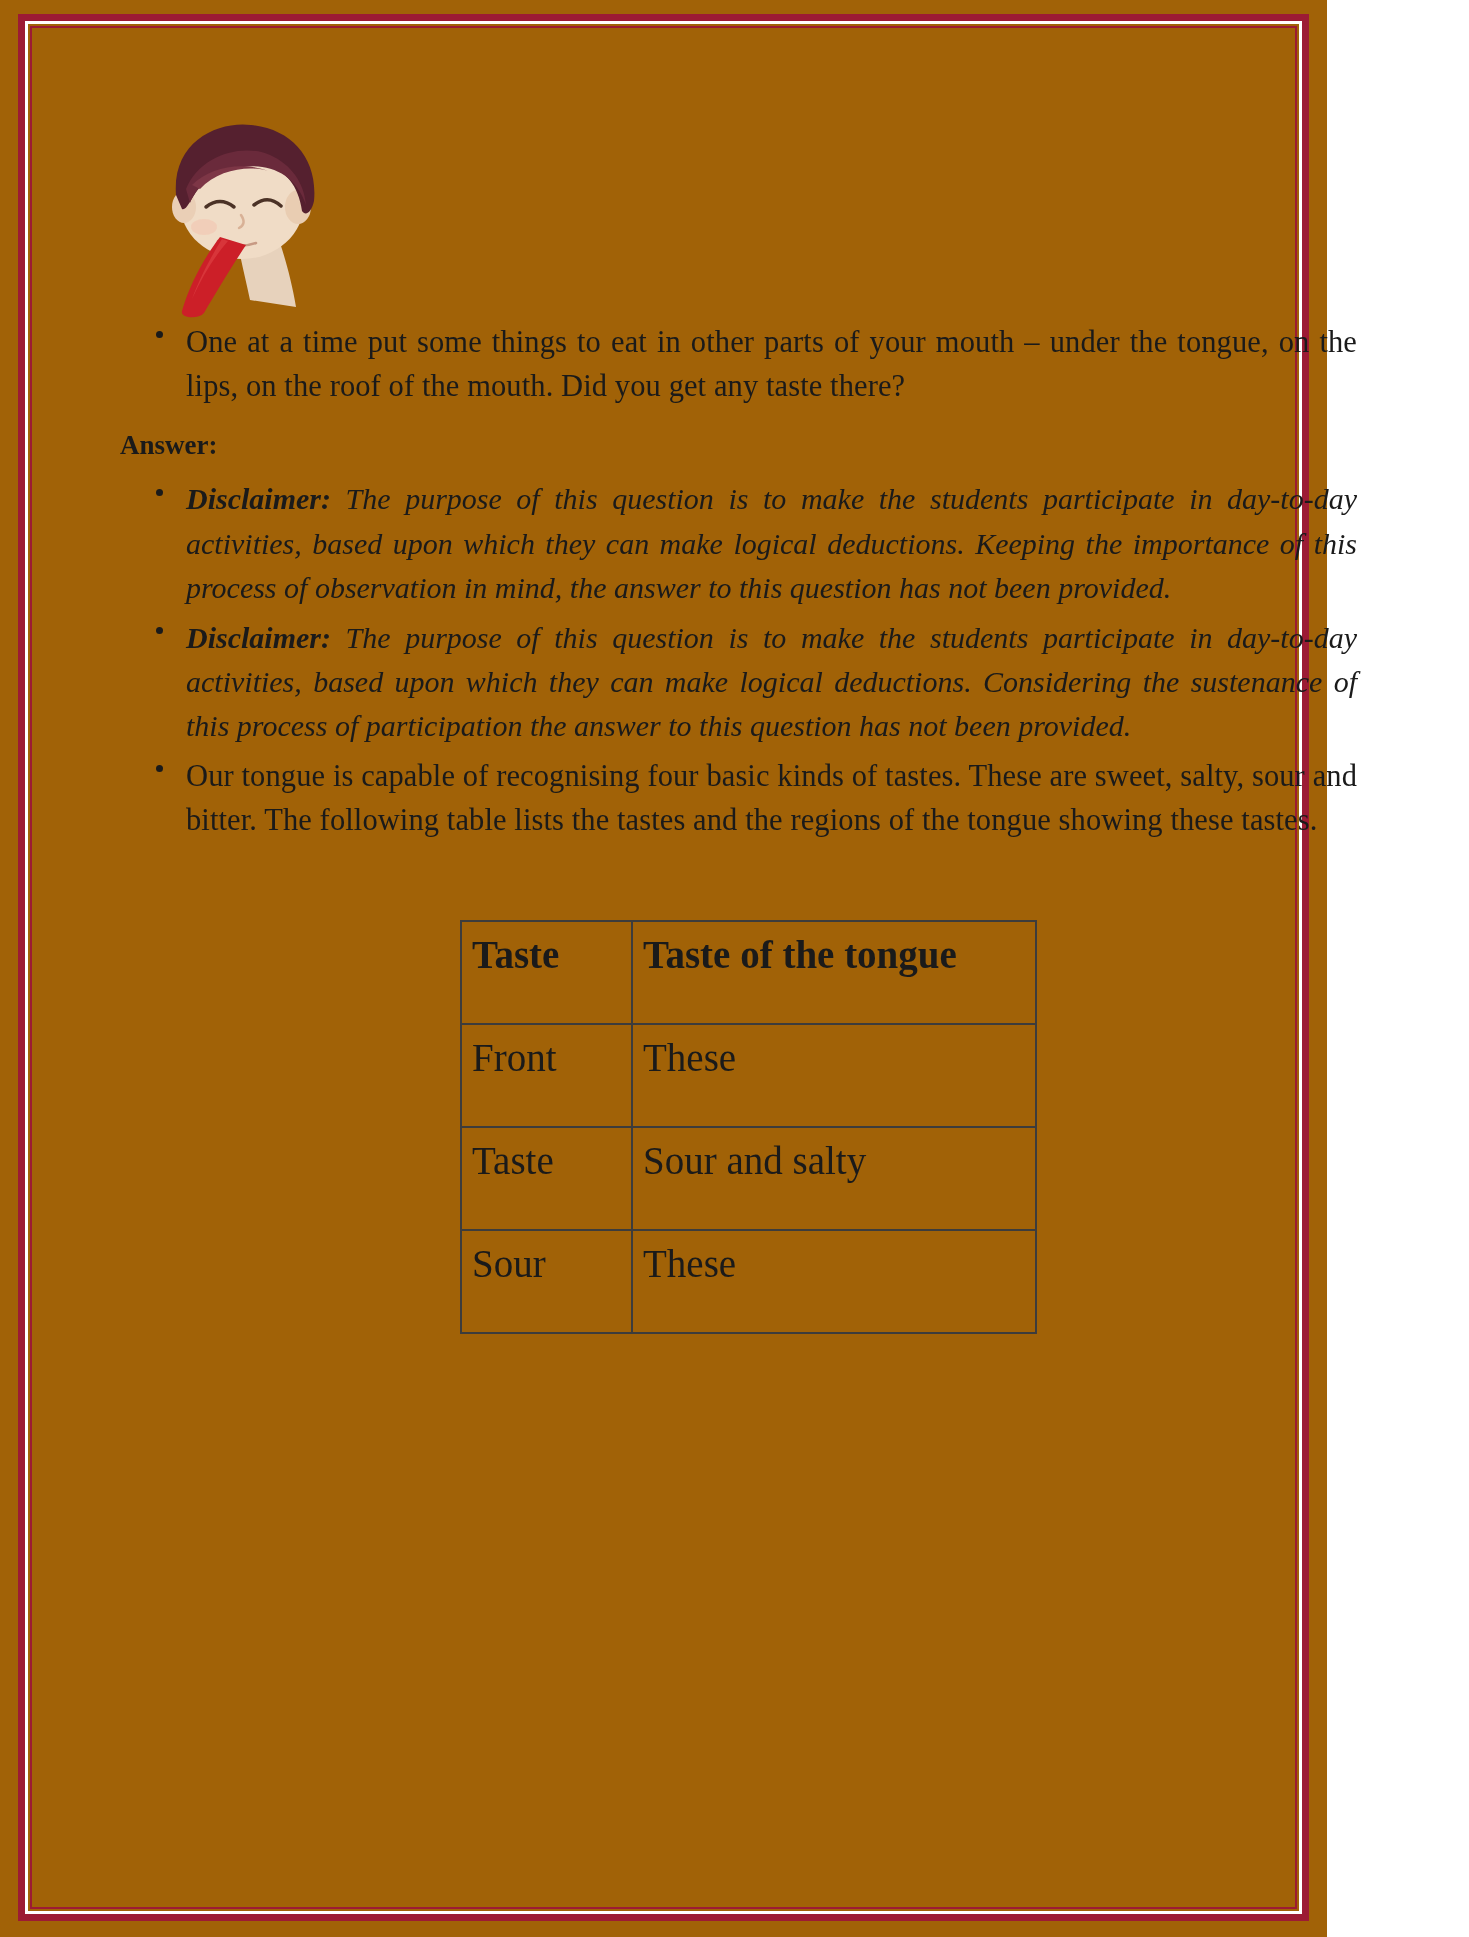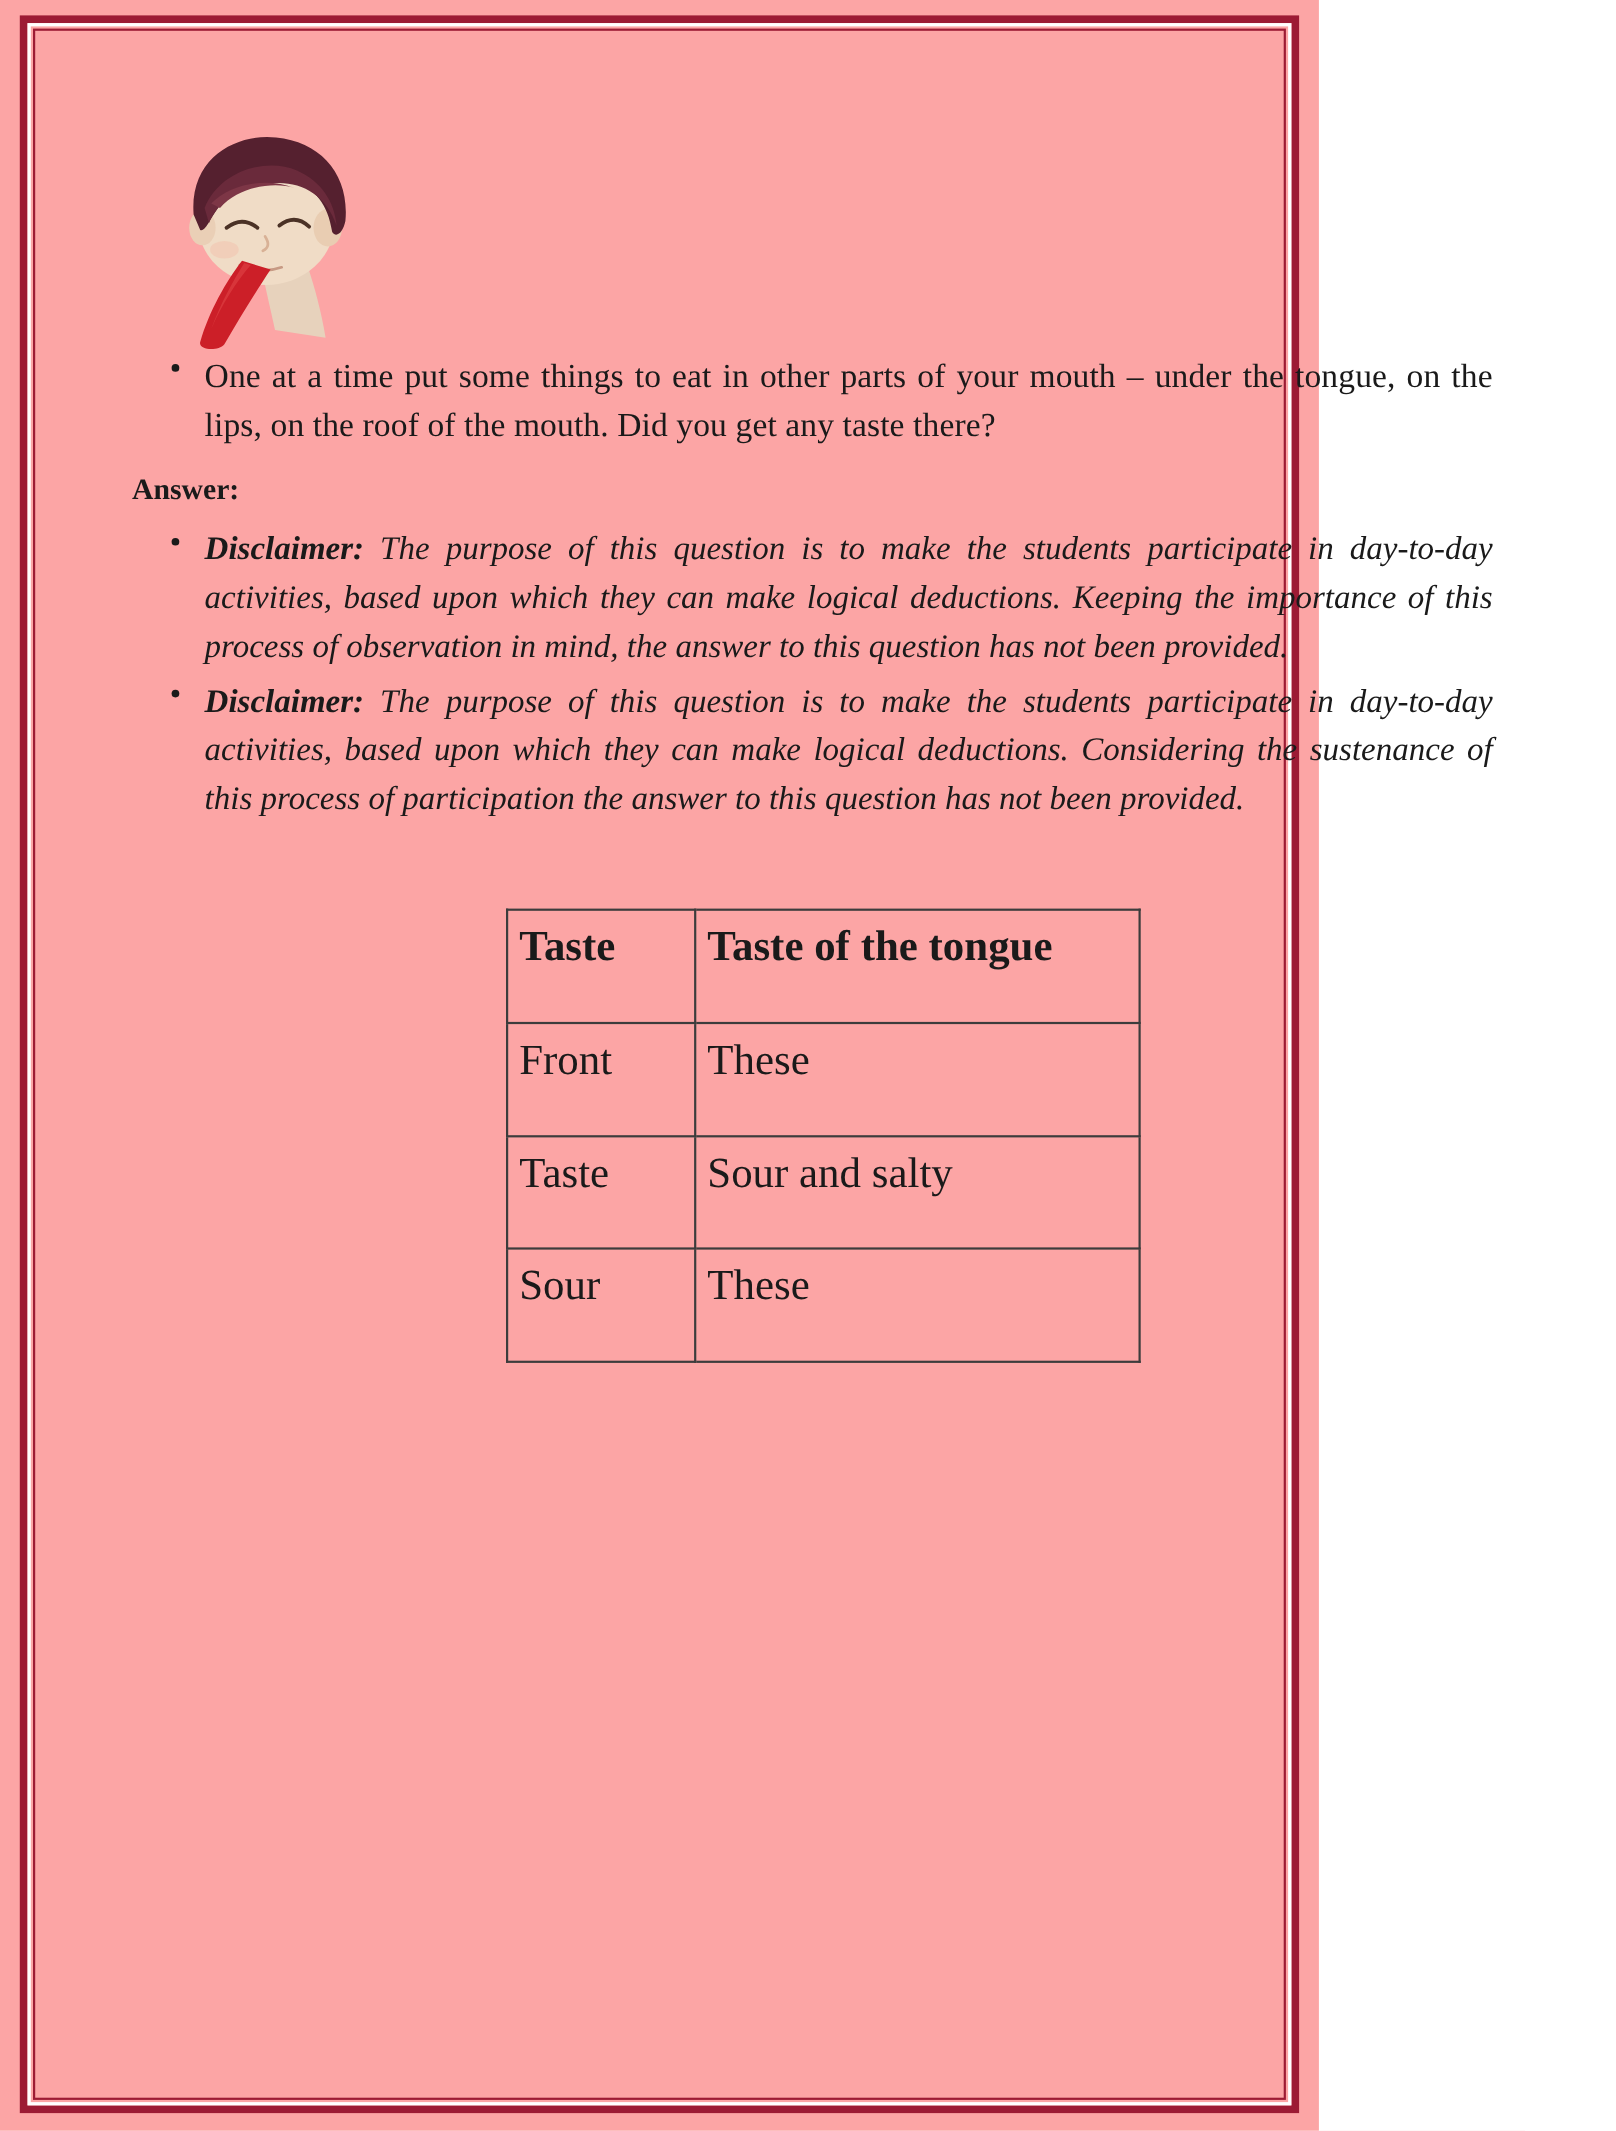--- a/index.html
+++ b/index.html
@@ -11,24 +11,24 @@
     width: 1469px;
     height: 1937px;
     font-family: "Liberation Serif", "DejaVu Serif", serif;
     color: #1a1a1a;
     overflow: hidden;
   }
 
   
   .page {
     position: relative;
-    width: 1199px;
+    width: 1327px;
     height: 1937px;
     box-sizing: border-box;
-    background: #fca5a5;
+    background: #a16207;
   }
   .frame-outer {
     position: absolute;
     left: 18px;
     top: 14px;
     right: 18px;
     bottom: 16px;
     border: 7px solid #9c1b34;
     box-sizing: border-box;
   }
@@ -213,20 +213,24 @@
         </div>
       </li>
 
       <li>
         <span class="dot"></span>
         <div class="italic-text">
           <span class="lead">Disclaimer:</span><span> The purpose of this question is to make the students participate in day-to-day activities, based upon which they can make logical deductions. Considering the sustenance of this process of participation the answer to this question has not been provided.</span>
         </div>
       </li>
 
+      <li class="plain-item">
+        <span class="dot"></span>
+        <div class="body-text">Our tongue is capable of recognising four basic kinds of tastes. These are sweet, salty, sour and bitter. The following table lists the tastes and the regions of the tongue showing these tastes.</div>
+      </li>
 
     </ul>
 
     <div class="table-wrap">
       <table class="taste-table">
         <colgroup>
           <col class="c1">
           <col class="c2">
         </colgroup>
         <thead>

